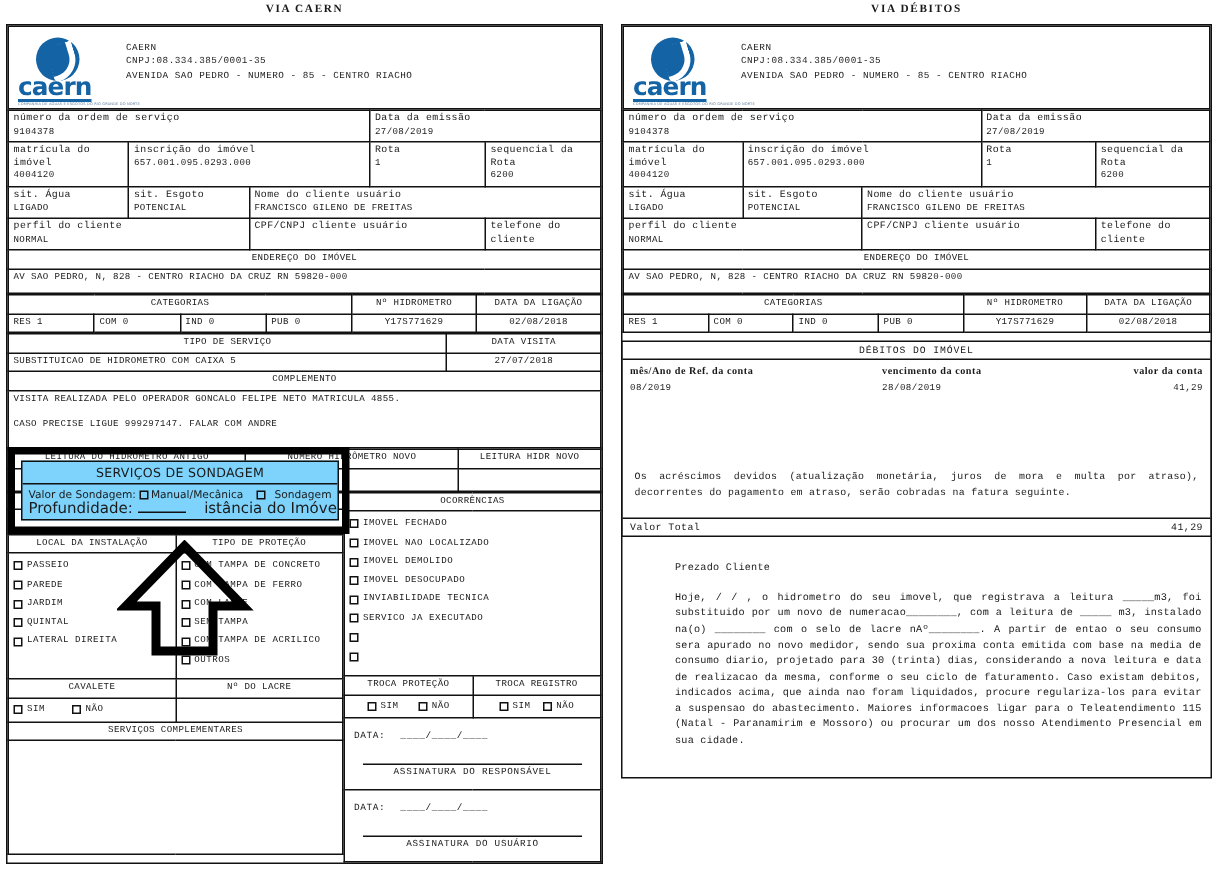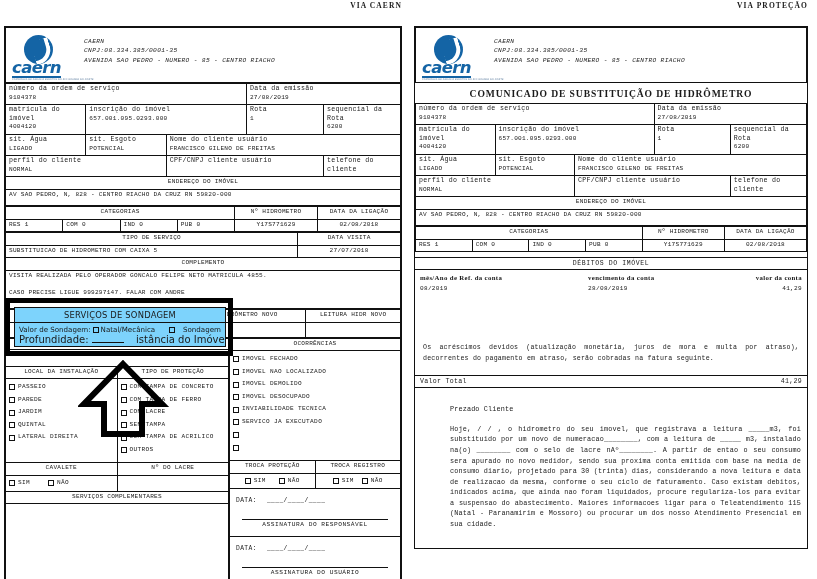--- a/index.html
+++ b/index.html
@@ -13,37 +13,36 @@
     position: relative;
   }
   .page { position:relative; width:817px; height:579px; }
 
   
   .via {
     font-family: "Liberation Serif", serif;
     font-weight: bold;
     font-size: 7.5px;
     letter-spacing: 1.1px;
-    text-align: right;
+    text-align: center;
     padding-right: 6px;
-    height: 26px;
+    height: 16px;
     line-height: 11px;
   }
   .sheet {
     border: 1px solid #111;
     background: #fff;
   }
   .hdrbox {
     border: 1px solid #111;
     height: 56px;
     display: flex;
     align-items: flex-start;
     padding: 5px 4px 0 4px;
     position: relative;
-    font-style: italic;
   }
   .logo-wrap { width: 68px; position: relative; height: 48px; flex: none; }
   .logo-circle {
     position:absolute; left: 14px; top: 2px;
     width: 29px; height: 29px; border-radius: 50%;
     background: #1464a5;
   }
   .logo-circle::after {
     content:"";
     position:absolute; left: 9px; top: 4px;
@@ -527,38 +526,37 @@
               </td>
             </tr>
           </tbody>
             </table>
         </div>
       </div>
     </div>
   </div>
 
   <div style="position:absolute; left:414px; top:0px; width:400px;">
-    <div class="via">VIA PROTEÇÃO</div>
+    <div class="via">VIA DÉBITOS</div>
 
     <div class="sheet" style="width:394px;">
 
       <div class="hdrbox">
         <div class="logo-wrap">
           <div class="logo-circle"></div>
           <div class="logo-word">caern</div>
           <div class="logo-sub">COMPANHIA DE AGUAS E ESGOTOS DO RIO GRANDE DO NORTE</div>
         </div>
         <div class="co-lines">
           <div>CAERN</div>
           <div>CNPJ:08.334.385/0001-35</div>
           <div>AVENIDA SAO PEDRO - NUMERO - 85 - CENTRO RIACHO</div>
         </div>
       </div>
 
-      <div class="doc-title">COMUNICADO DE SUBSTITUIÇÃO DE HIDRÔMETRO</div>
 
       <table class="frm">
         <tbody>
             <tr>
           <td colspan="3" style="width:61%">
             <span class="lbl">número da ordem de serviço</span>
             <span class="val">9104378</span>
           </td>
           <td colspan="2">
             <span class="lbl">Data da emissão</span>
@@ -670,21 +668,21 @@
     </div>
   </div>
 
   <div class="anno-box" style="left:5px; top:298px; width:228px; height:58px;"></div>
 
   <div class="anno-inner" style="left:14px; top:307px; width:212px; height:40px;">
     <div class="anno-title">SERVIÇOS DE SONDAGEM</div>
     <div class="anno-l2">
       <span>Valor de Sondagem:</span>
       <span class="anno-cb"></span>
-      <span>Natal/Mecânica</span>
+      <span>Manual/Mecânica</span>
       <span style="width:10px"></span>
       <span class="anno-cb"></span>
       <span style="width:4px"></span>
       <span>Sondagem</span>
     </div>
     <div class="anno-l3">
       <span>Profundidade:</span>
       <span class="ul" style="width:32px"></span>
       <span style="display:inline-block;width:6px"></span>
       <span>istância do Imóvel a Esquerda:</span>

